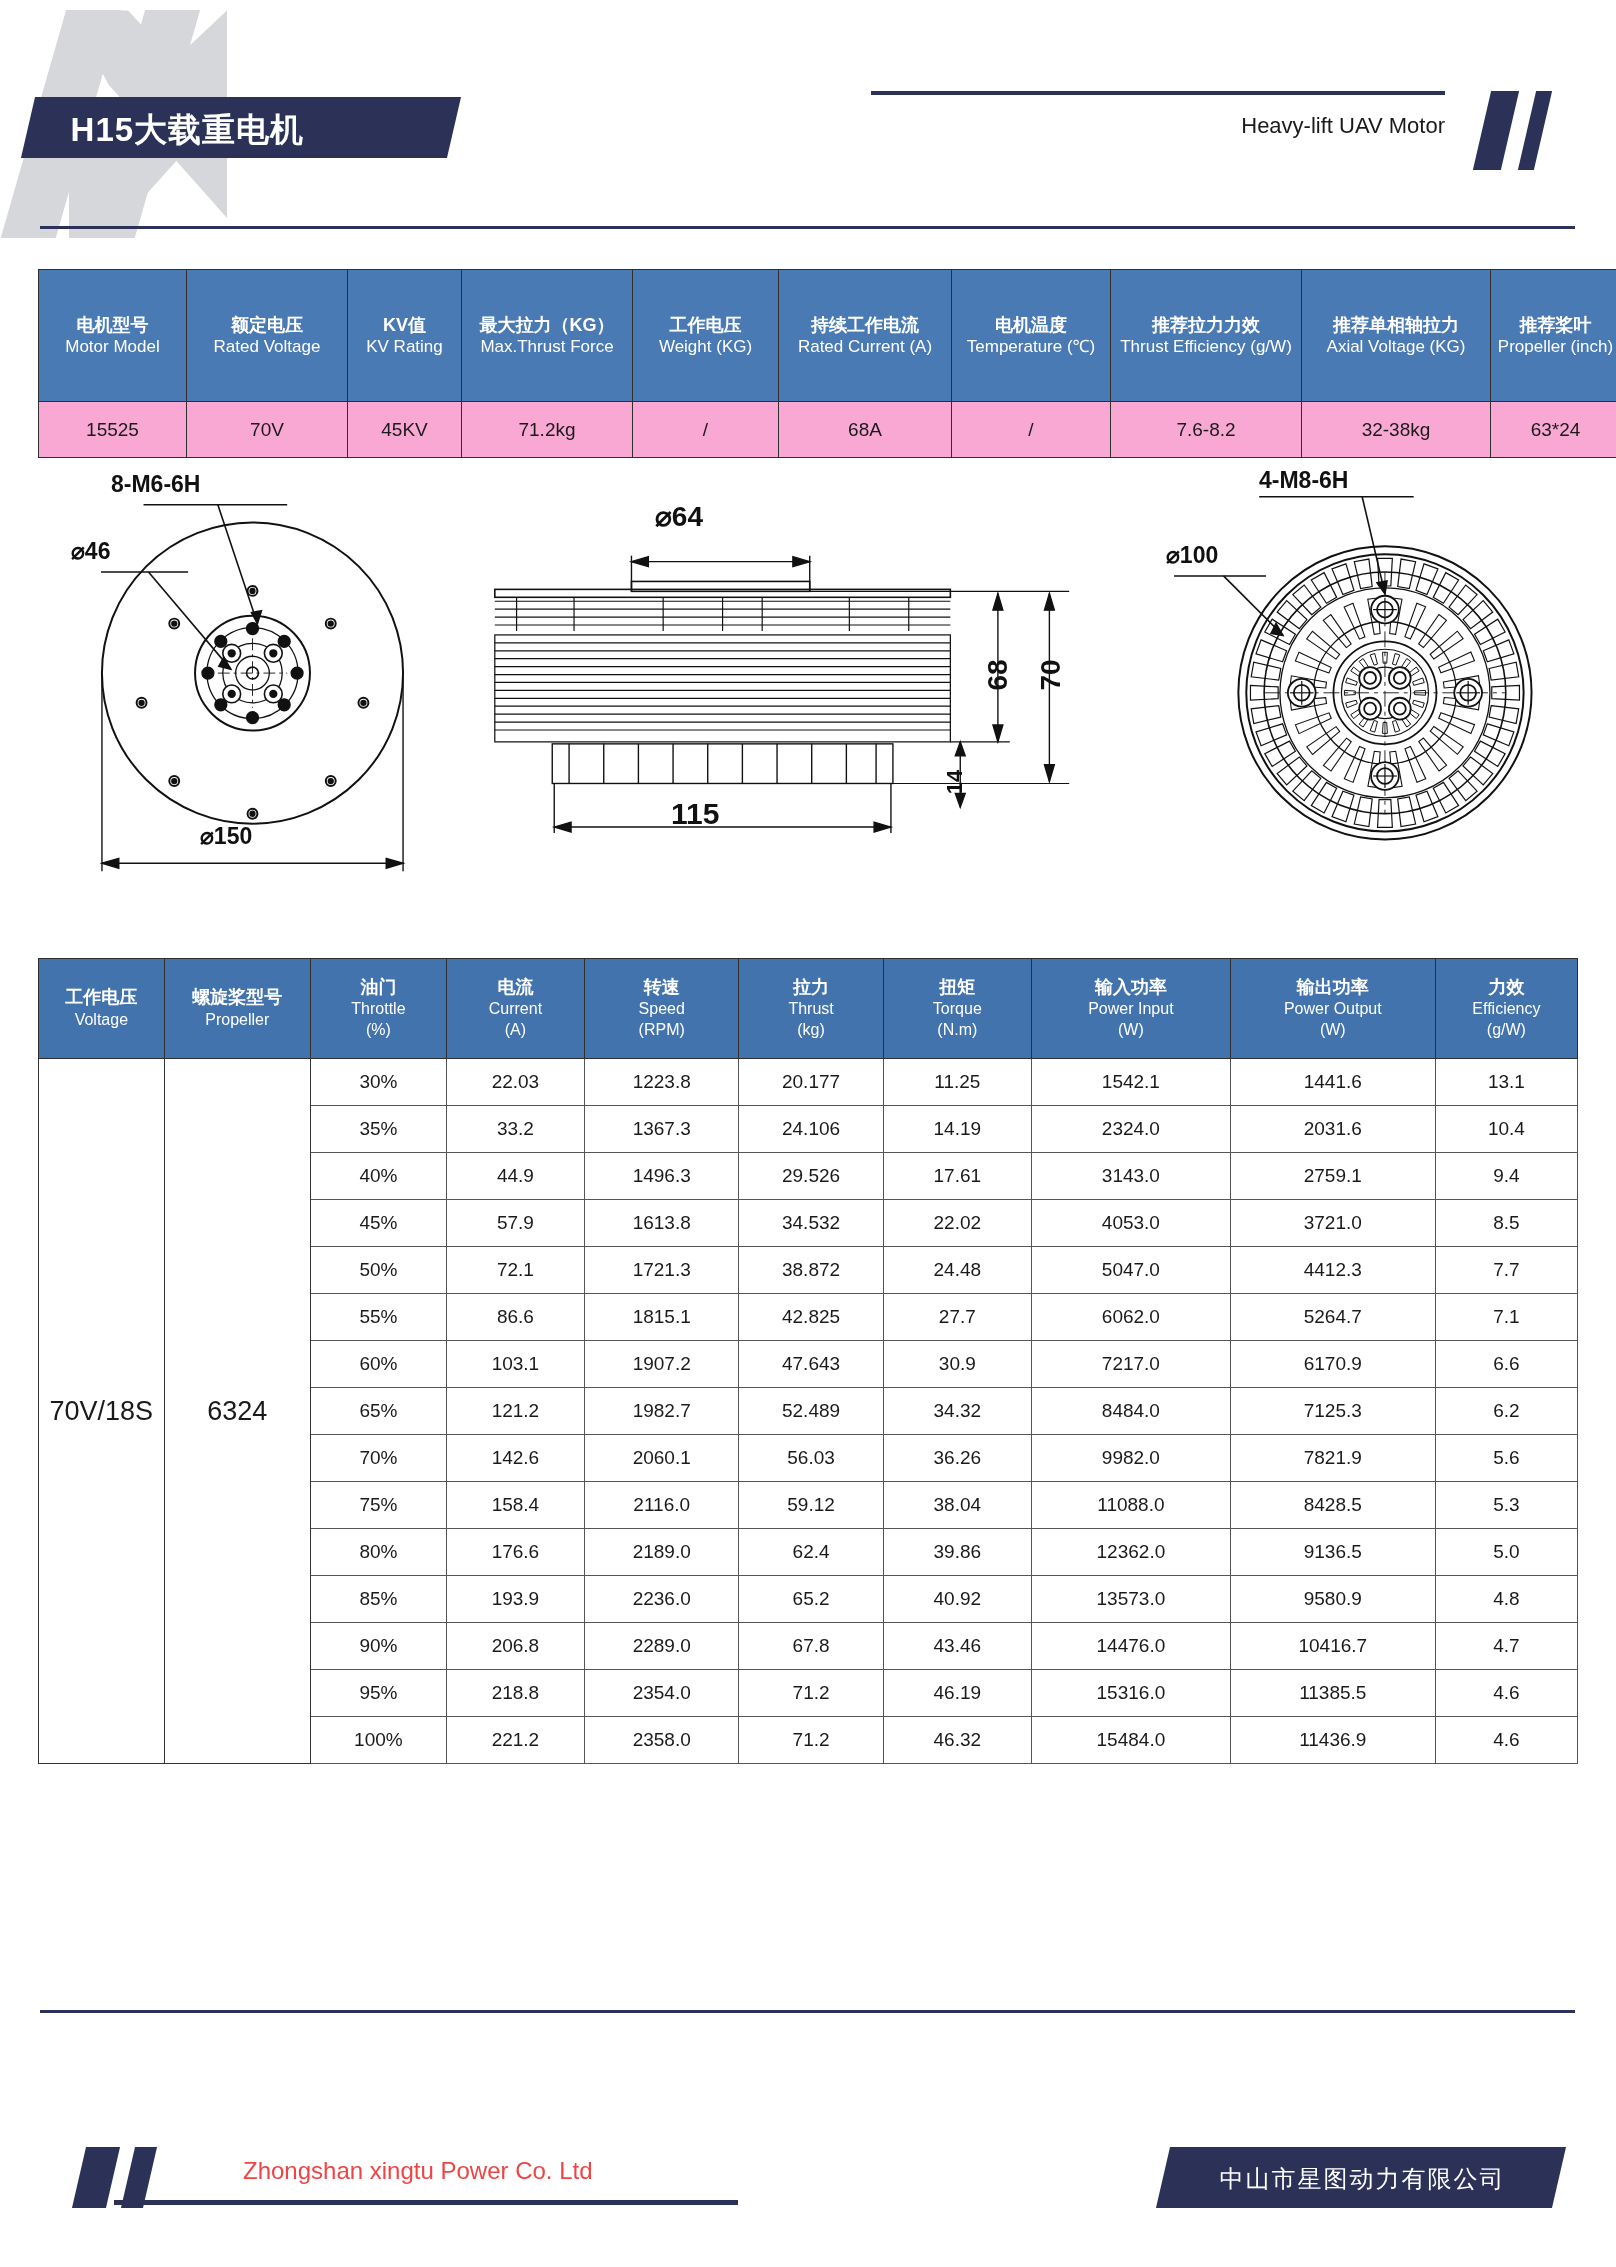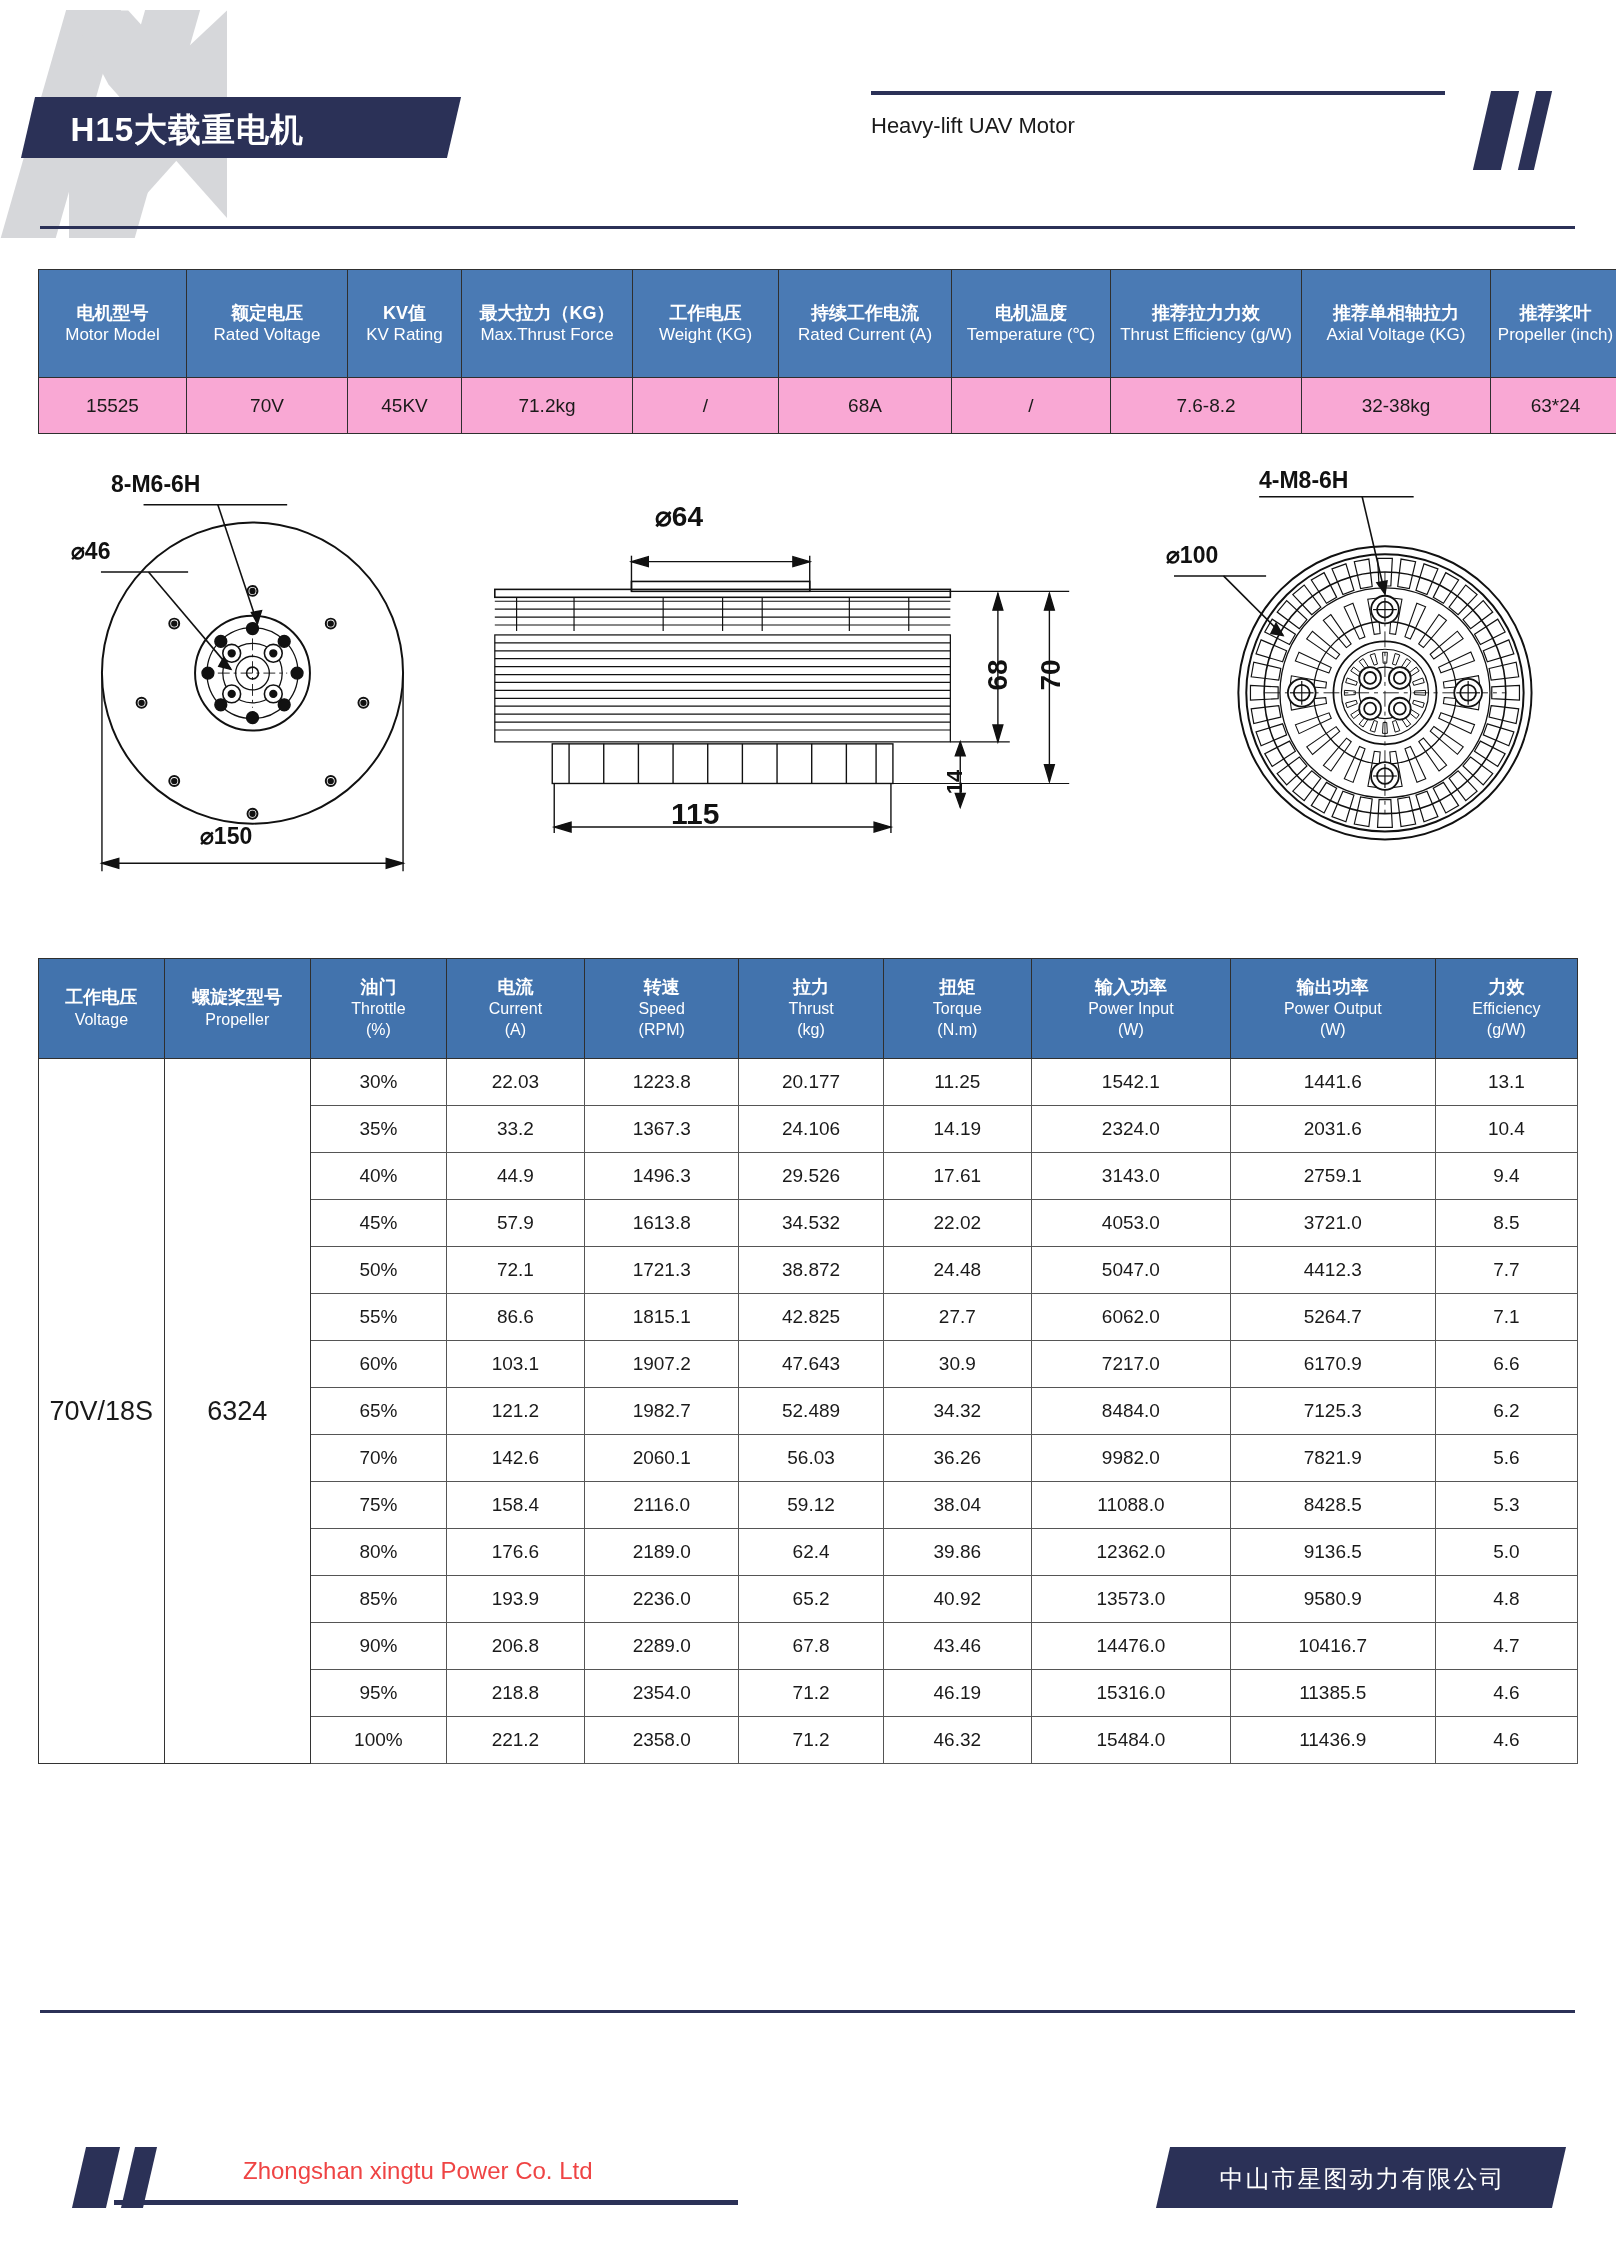--- a/index.html
+++ b/index.html
@@ -72,21 +72,21 @@
   .subtitle-rule {
     position: absolute;
     left: 0px; top: 0px;
     width: 574px; height: 4px;
     background: #2b3157;
   }
   .subtitle-text {
     position: absolute;
     left: 0px; top: 22px;
     width: 574px;
-    text-align: left;
+    text-align: right;
     font-size: 22px;
     color: #1a1a1a;
     white-space: nowrap;
   }
   .corner-bars { position: absolute; left: 569px; top: 0px; width: 129px; height: 79px; }
   .corner-bar { position: absolute; background: #2b3157; transform: skewX(-13deg); }
   .cb1 { left: 42px; top: 0px; width: 28px; height: 79px; }
   .cb2 { left: 87px; top: 0px; width: 16px; height: 79px; }
   .header-rule {
     position: absolute;
@@ -102,21 +102,21 @@
   }
   table.spec {
     position: absolute;
     left: 38px; top: 269px;
     width: 1540px;
   }
   table.spec th {
     background: #4a7ab4;
     color: #ffffff;
     border: 1.5px solid #2f2f2f;
-    padding: 4px 2px;
+    padding: 16px 2px;
     font-size: 17px;
     font-weight: normal;
     line-height: 1.25;
     vertical-align: middle;
     height: 99px;
   }
   table.spec th .cn {
     font-weight: bold;
     font-size: 18px;
     display: block;

